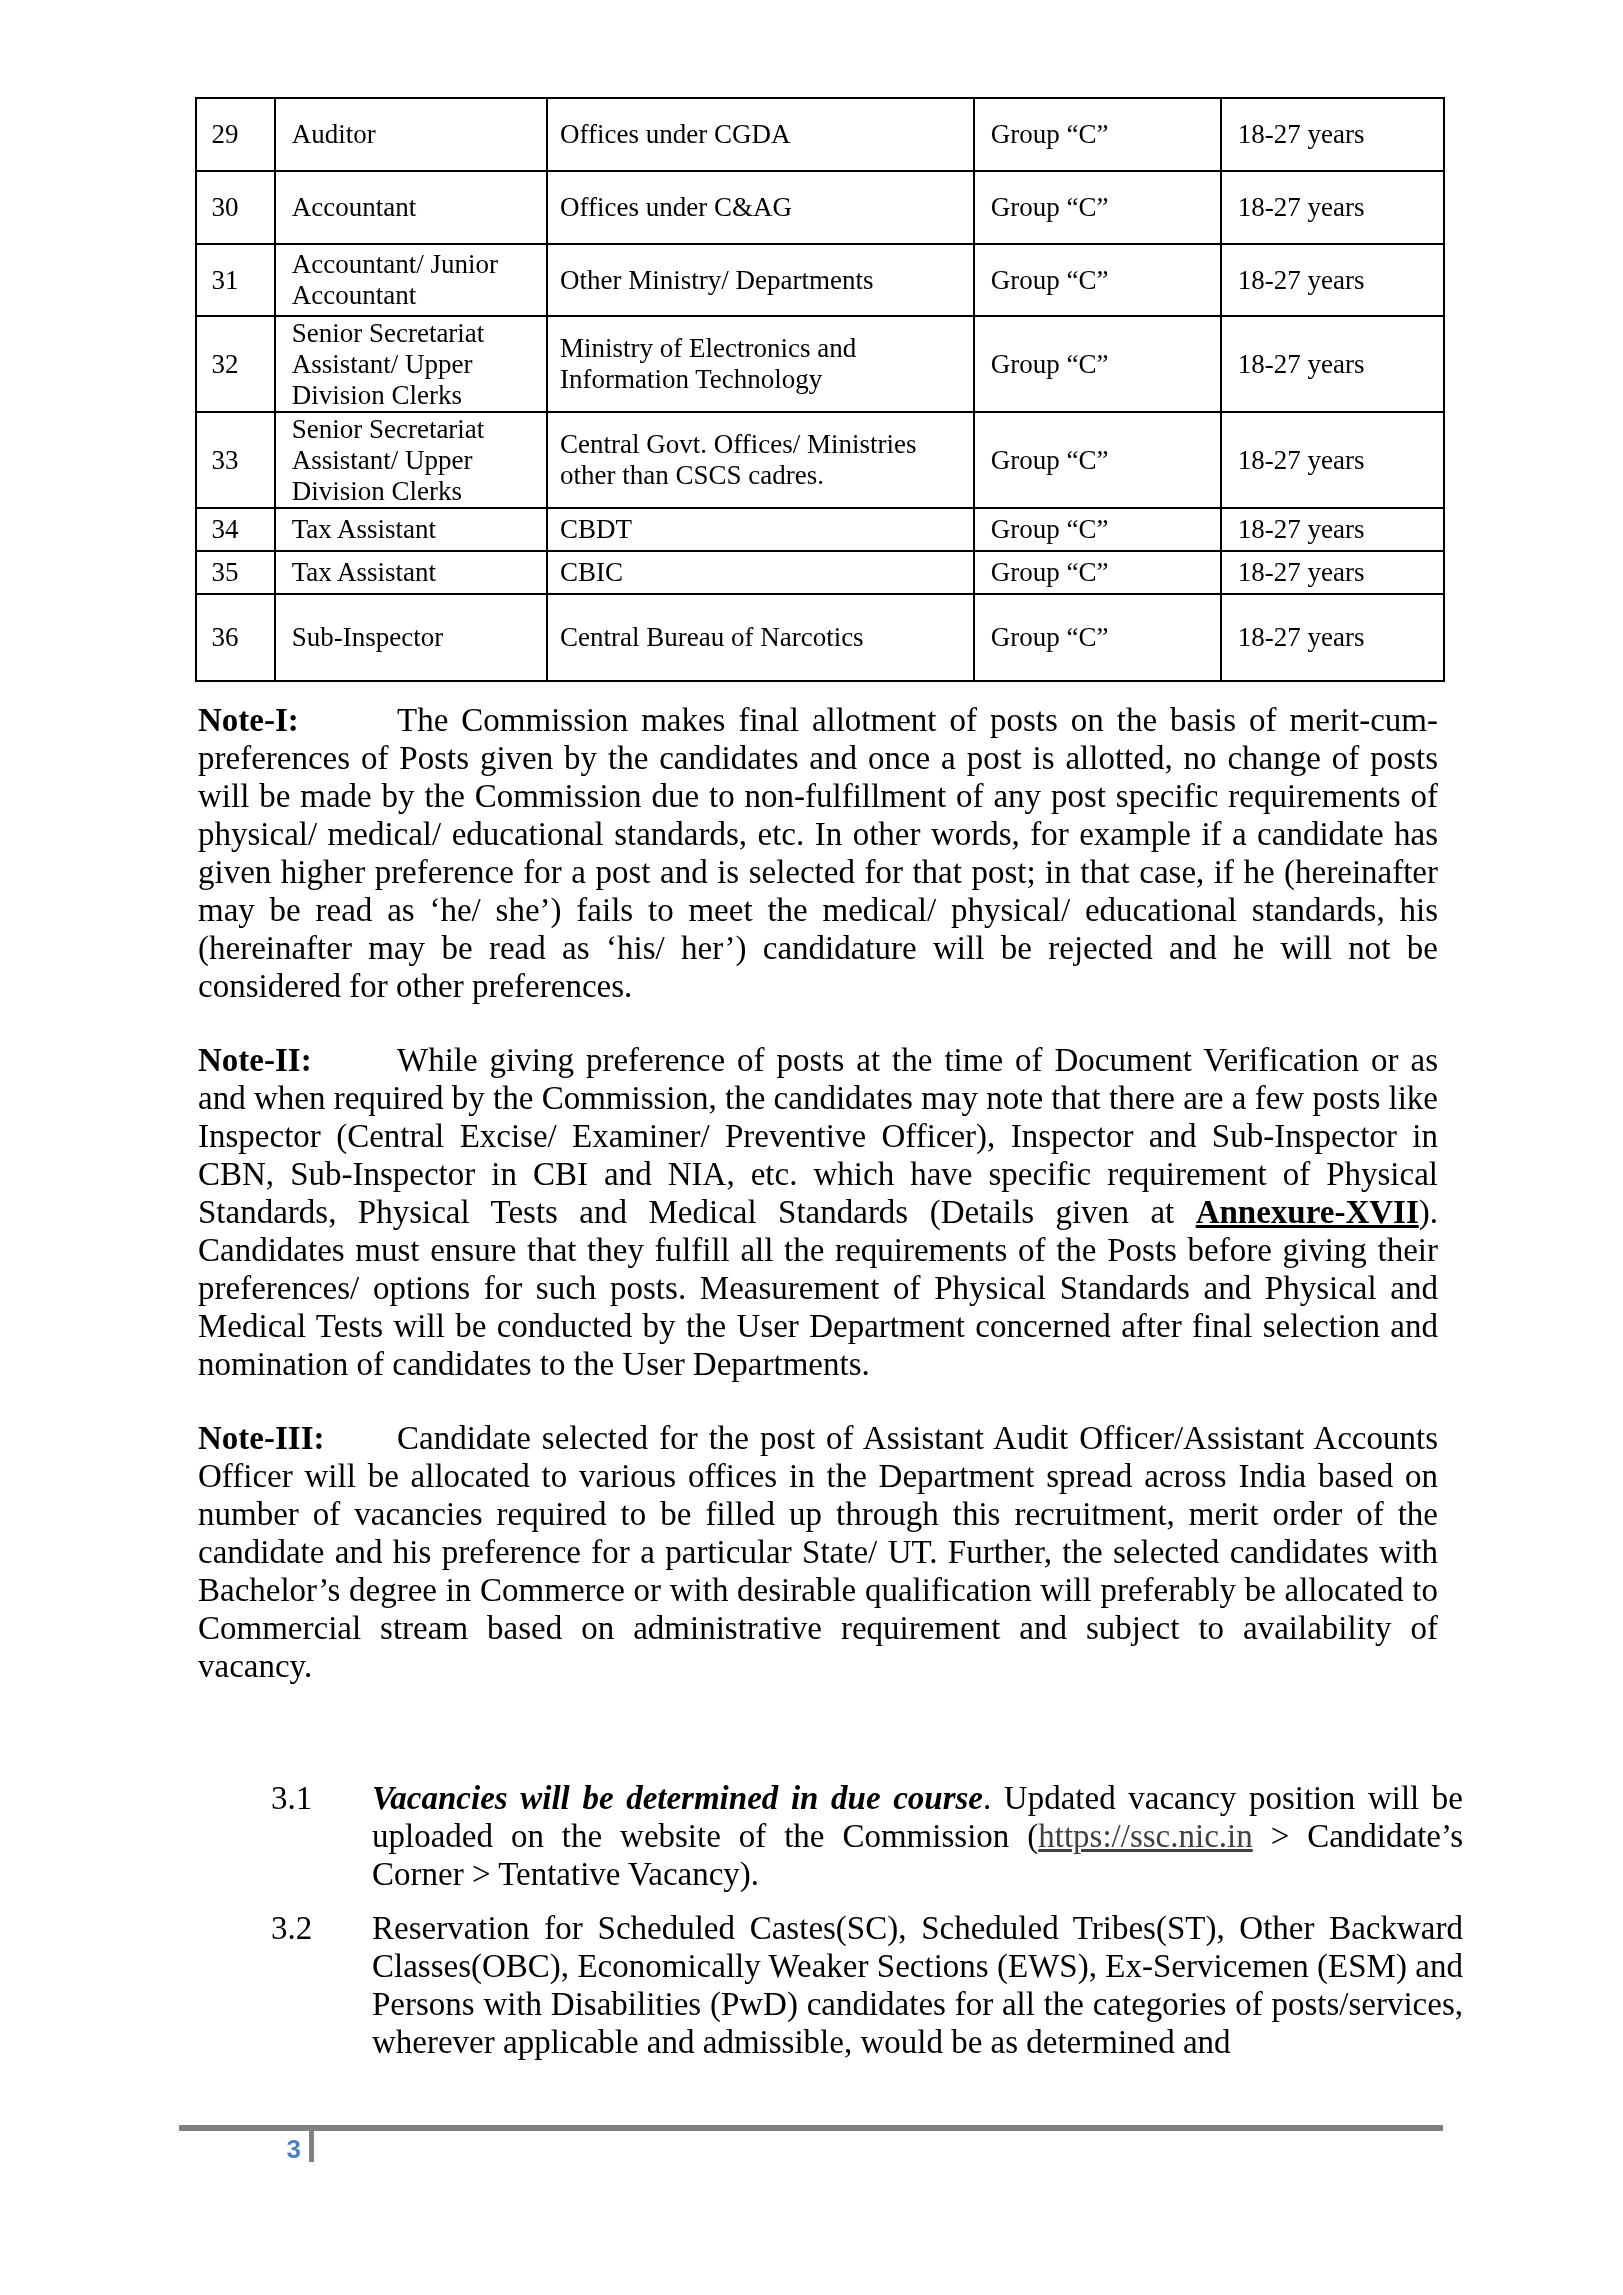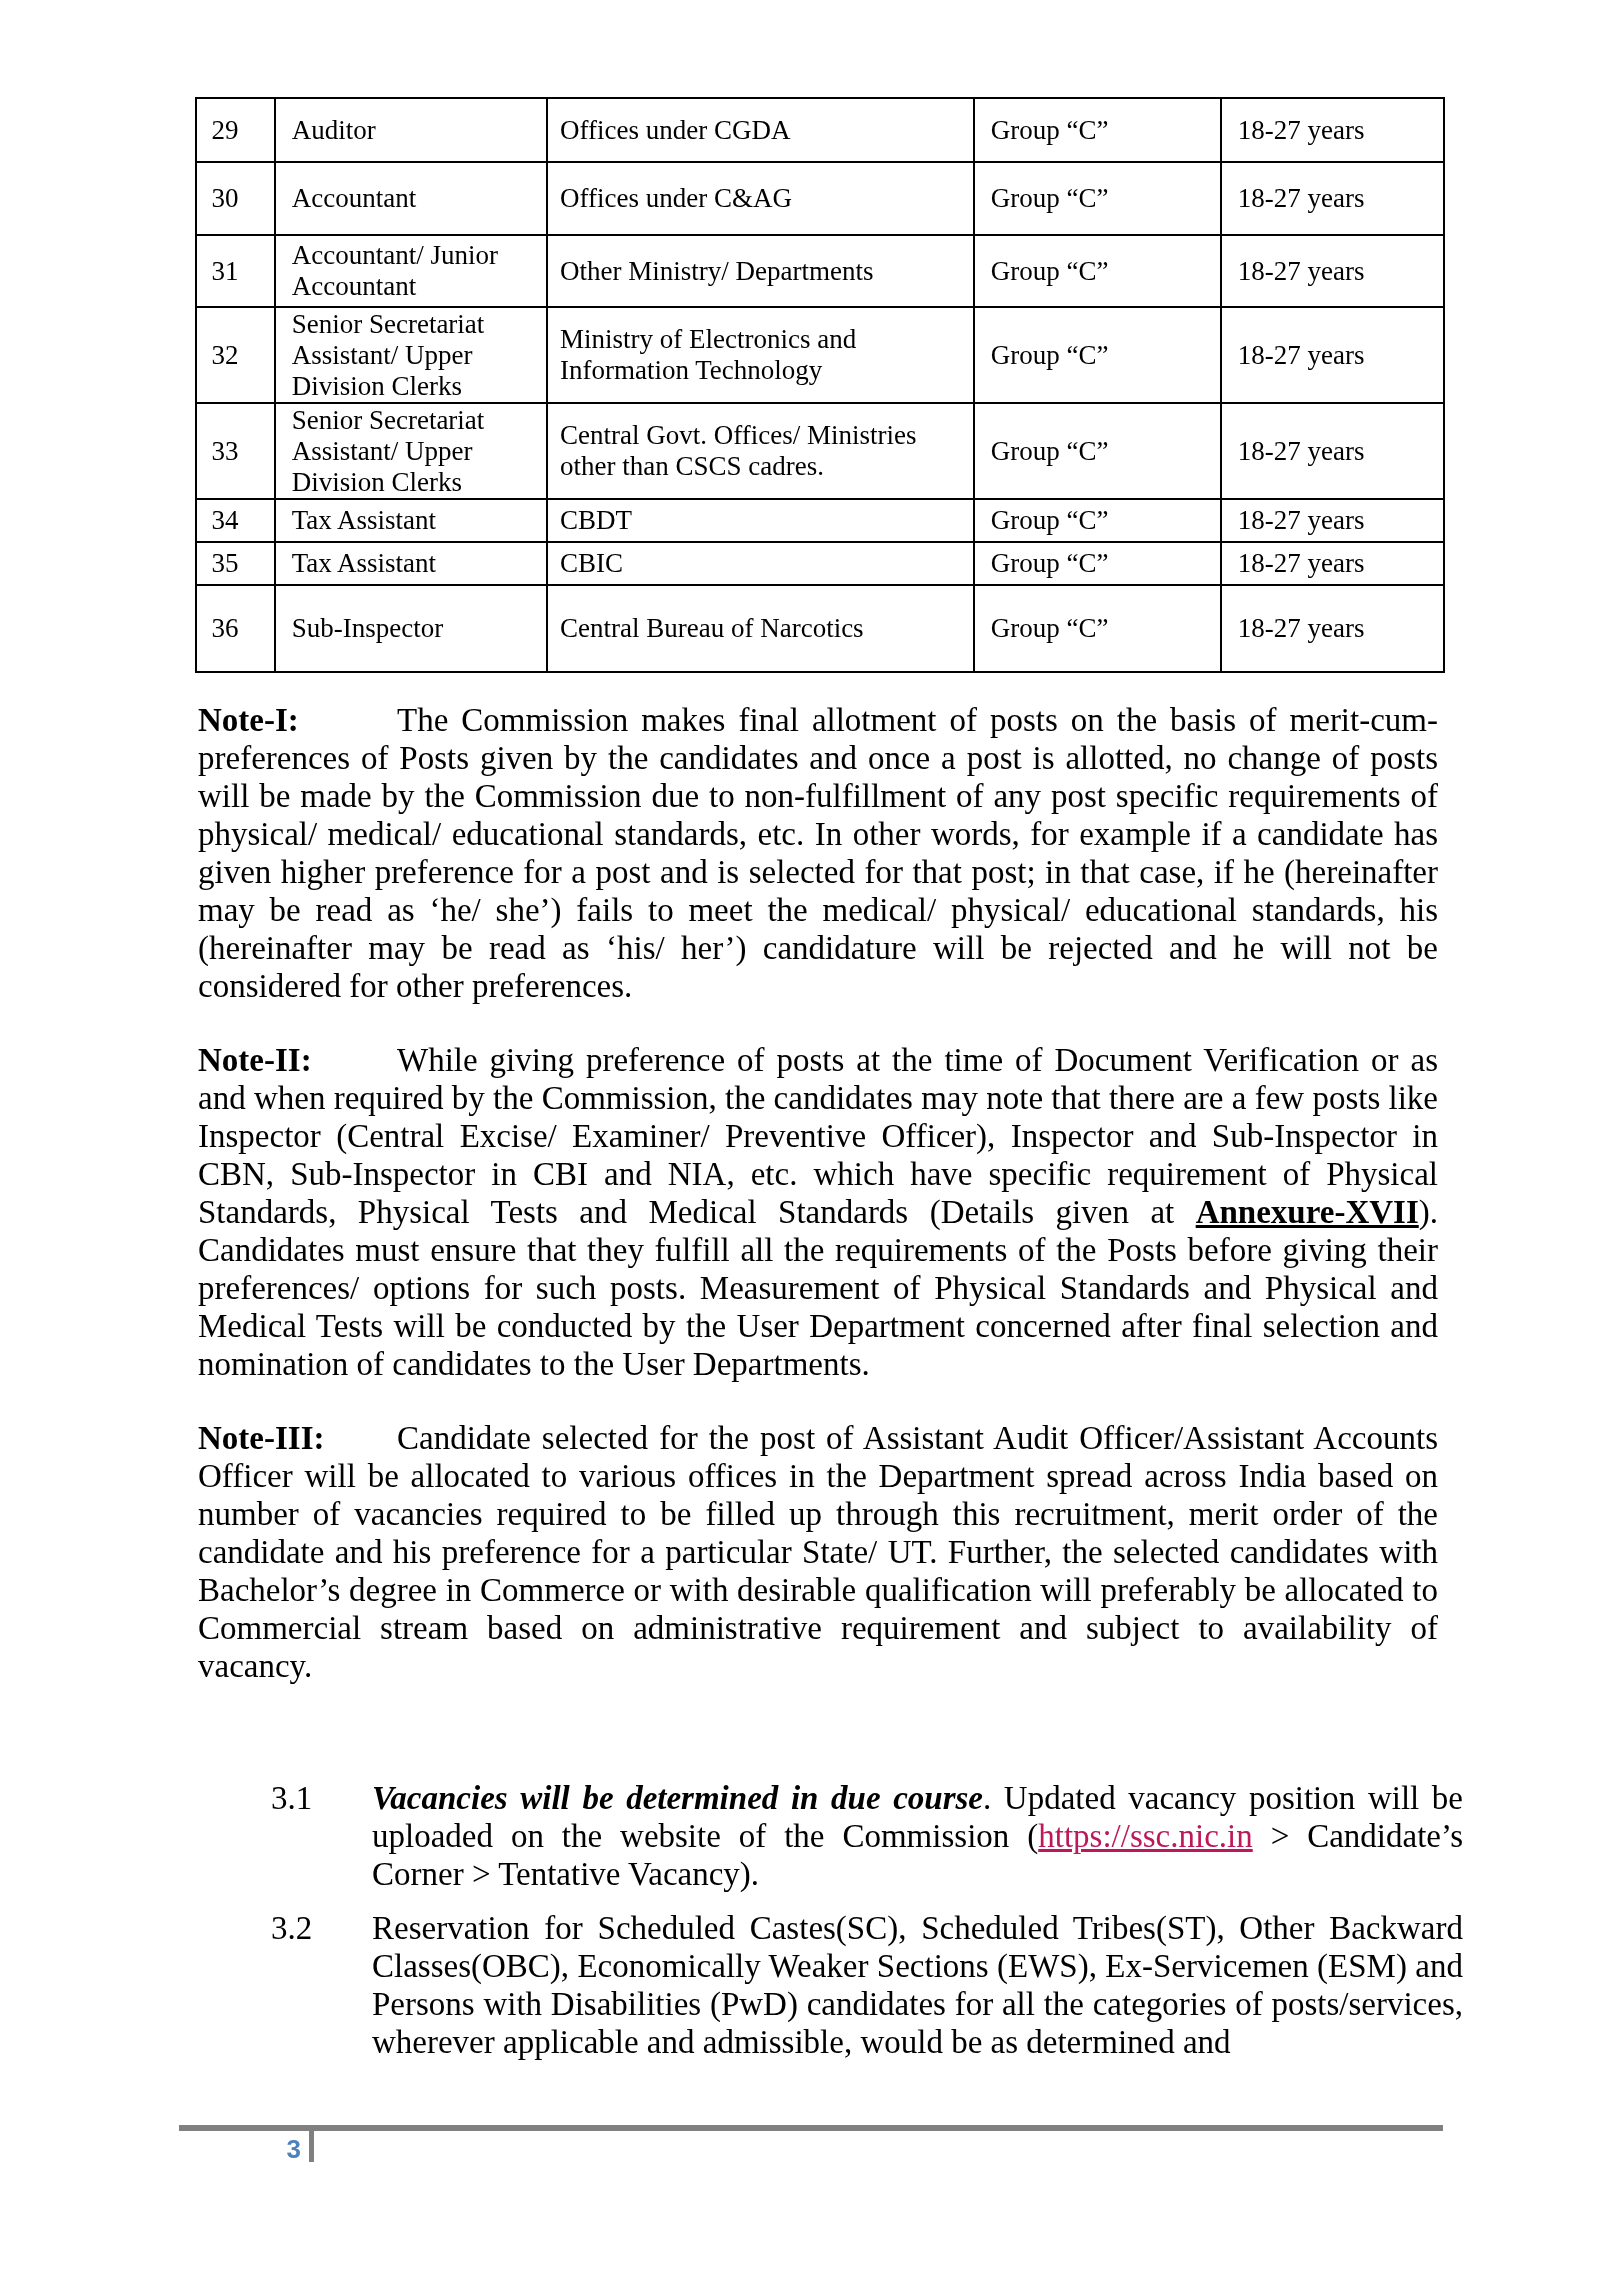--- a/index.html
+++ b/index.html
@@ -22,21 +22,21 @@
   
   .para { position: absolute; left: 198px; width: 1240px; font-size: 33px; line-height: 38px;
           text-align: justify; margin: 0; }
   .note-label { font-weight: bold; display: inline-block; width: 199px; }
   .heading { position: absolute; left: 197px; font-size: 33px; font-weight: bold; line-height: 38px; }
   .heading .num { display: inline-block; width: 101px; }
   .sub { position: absolute; left: 246px; width: 1192px; font-size: 33px; line-height: 38px; margin-left: 25px; }
   .sub .num { position: absolute; left: 0; top: 0; }
   .sub .body { margin-left: 101px; text-align: justify; }
   .em { font-weight: bold; font-style: italic; }
-  .link { color: #be185d; text-decoration: underline; }
+  .link { color: #404040; text-decoration: underline; }
   .annex { font-weight: bold; text-decoration: underline; }
 
   
   .footer-line { position: absolute; left: 179px; top: 2125px; width: 1264px; height: 5.9px; background: #808080; }
   .footer-bar { position: absolute; left: 309px; top: 2125px; width: 5.2px; height: 37px; background: #808080; }
   .page-num { position: absolute; left: 249px; top: 2135px; width: 52px; text-align: right;
               font-family: "Liberation Sans", "DejaVu Sans", sans-serif; font-weight: bold;
               font-size: 26px; line-height: 29px; color: #4f81bd; }
 </style>
 </head>
@@ -46,21 +46,21 @@
 
   <table class="posts">
     <colgroup>
       <col class="c1">
         <col class="c2">
         <col class="c3">
         <col class="c4">
         <col class="c5">
     </colgroup>
     <tbody>
-      <tr style="height:64px">
+      <tr style="height:73px">
         <td class="sno">29</td>
         <td>Auditor</td>
         <td class="c3">Offices under CGDA</td>
         <td>Group “C”</td>
         <td>18-27 years</td>
       </tr>
       <tr style="height:73px">
         <td class="sno">30</td>
         <td>Accountant</td>
         <td class="c3">Offices under C&amp;AG</td>

